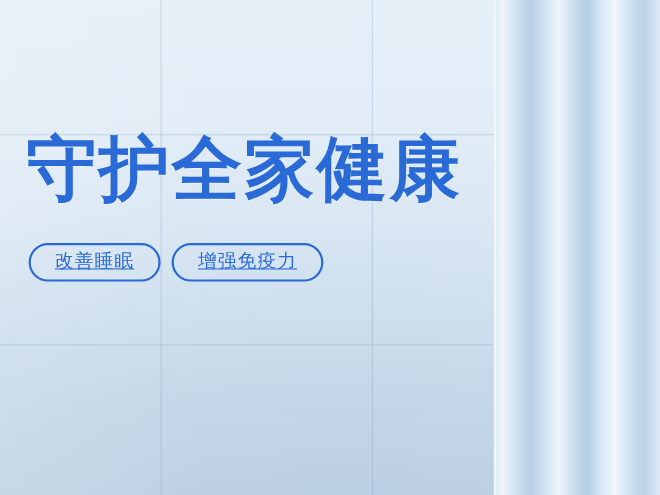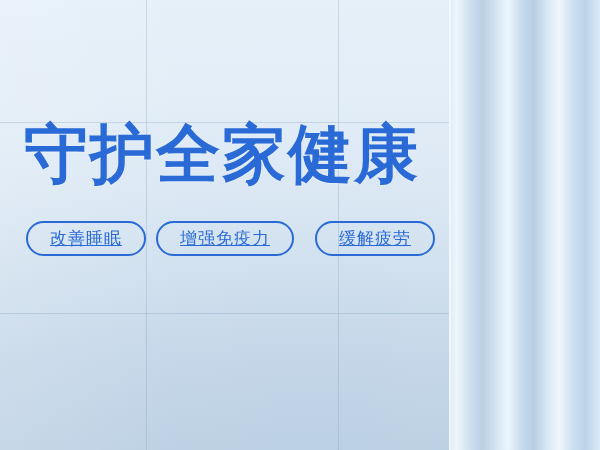--- a/index.html
+++ b/index.html
@@ -150,17 +150,16 @@
 
   <div class="gloss-column"></div>
 
   <div class="content">
 
     <div class="headline">守护全家健康</div>
 
     <div class="pill-row">
       <div class="pill">改善睡眠</div>
       <div class="pill">增强免疫力</div>
-      <div class="pill">缓解疲劳</div>
     </div>
 
   </div>
 </div>
 
 </body></html>

